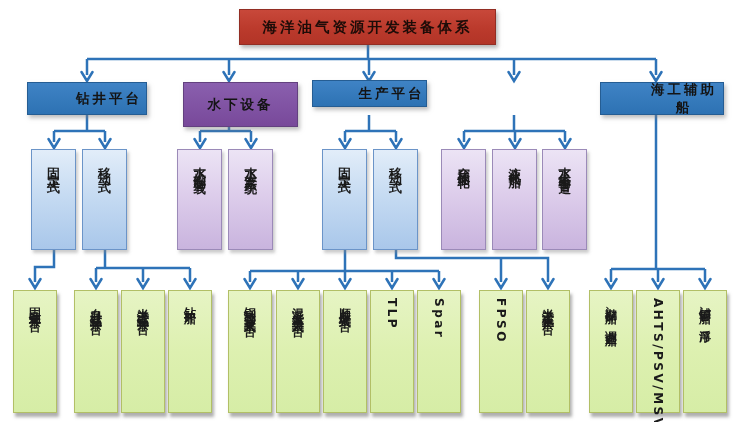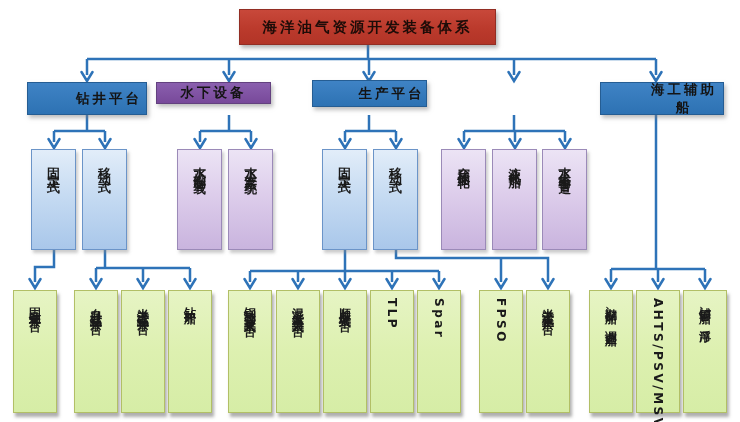--- a/index.html
+++ b/index.html
@@ -56,21 +56,21 @@
       M29.5 279 L35 288 L40.5 279 M90.5 279 L96 288 L101.5 279 M137.5 279 L143 288 L148.5 279
       M184.5 279 L190 288 L195.5 279 M244.5 279 L250 288 L255.5 279 M292.5 279 L298 288 L303.5 279
       M339.5 279 L345 288 L350.5 279 M386.5 279 L392 288 L397.5 279 M433.5 279 L439 288 L444.5 279
       M495.5 279 L501 288 L506.5 279 M542.5 279 L548 288 L553.5 279
       M605.5 279 L611 288 L616.5 279 M652.5 279 L658 288 L663.5 279 M699.5 279 L705 288 L710.5 279"></path>
   </svg>
 
   <div class="box h root" style="left:239px;top:9px;width:257px;height:36px">海洋油气资源开发装备体系</div>
 
   <div class="box h blue" style="left:27px;top:82px;width:120px;height:33px">钻井平台</div>
-  <div class="box h purple" style="left:156px;top:82px;width:115px;height:22px">水下设备</div>
+  <div class="box h purple" style="left:183px;top:82px;width:115px;height:45px">水下设备</div>
   <div class="box h blue" style="left:312px;top:80px;width:115px;height:27px">生产平台</div>
   <div class="box h blue" style="left:600px;top:82px;width:124px;height:33px">海工辅助船</div>
 
   <div class="box v lblue" style="left:31px;top:149px;width:45px;height:101px">
     <span>固定式</span>
     </div>
   <div class="box v lblue" style="left:82px;top:149px;width:45px;height:101px">
     <span>移动式</span>
     </div>
   <div class="box v lav" style="left:177px;top:149px;width:45px;height:101px">

